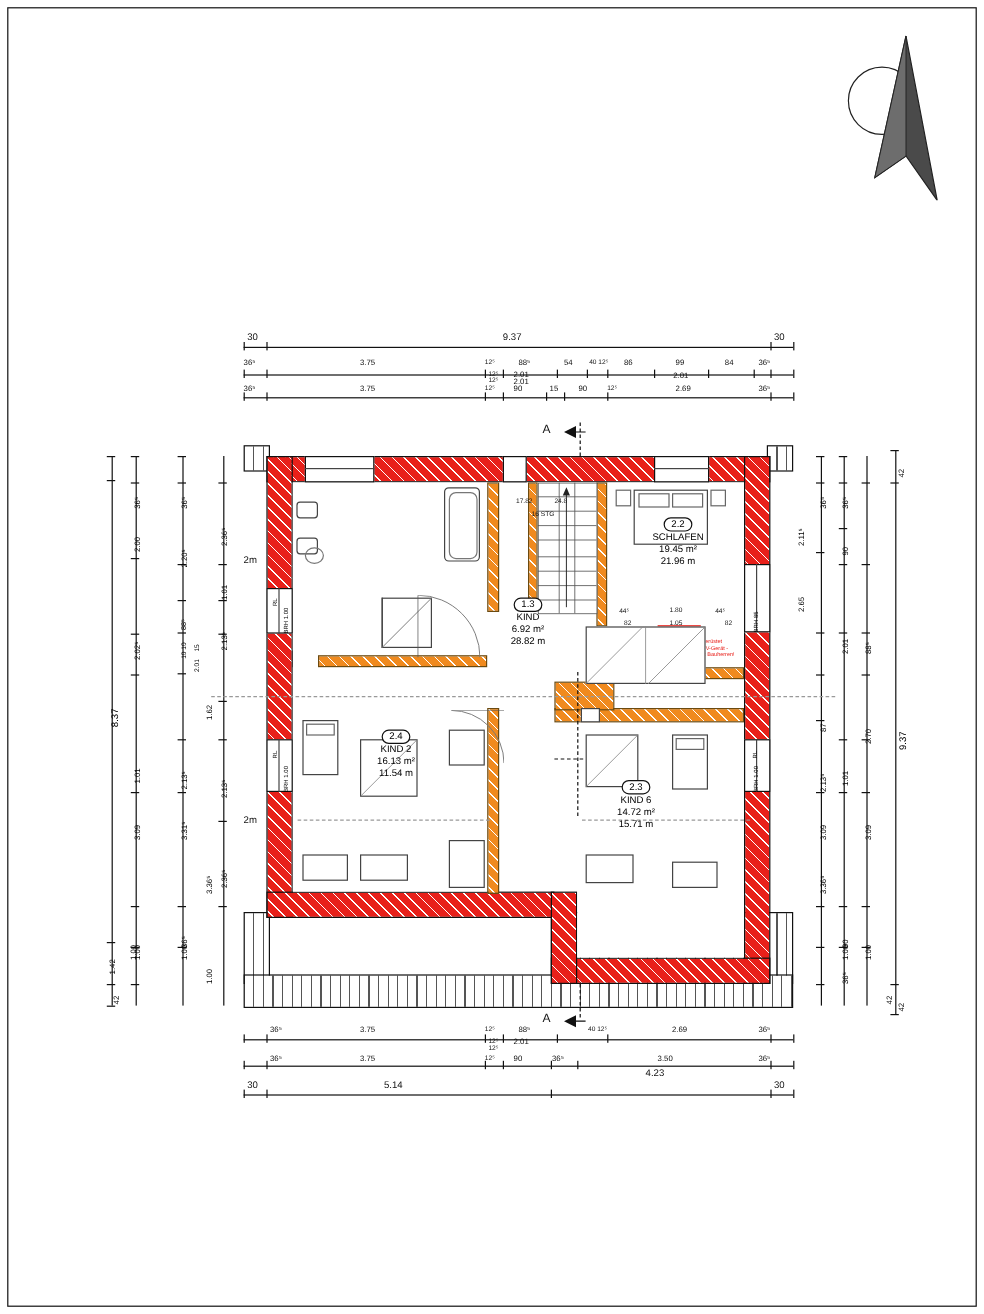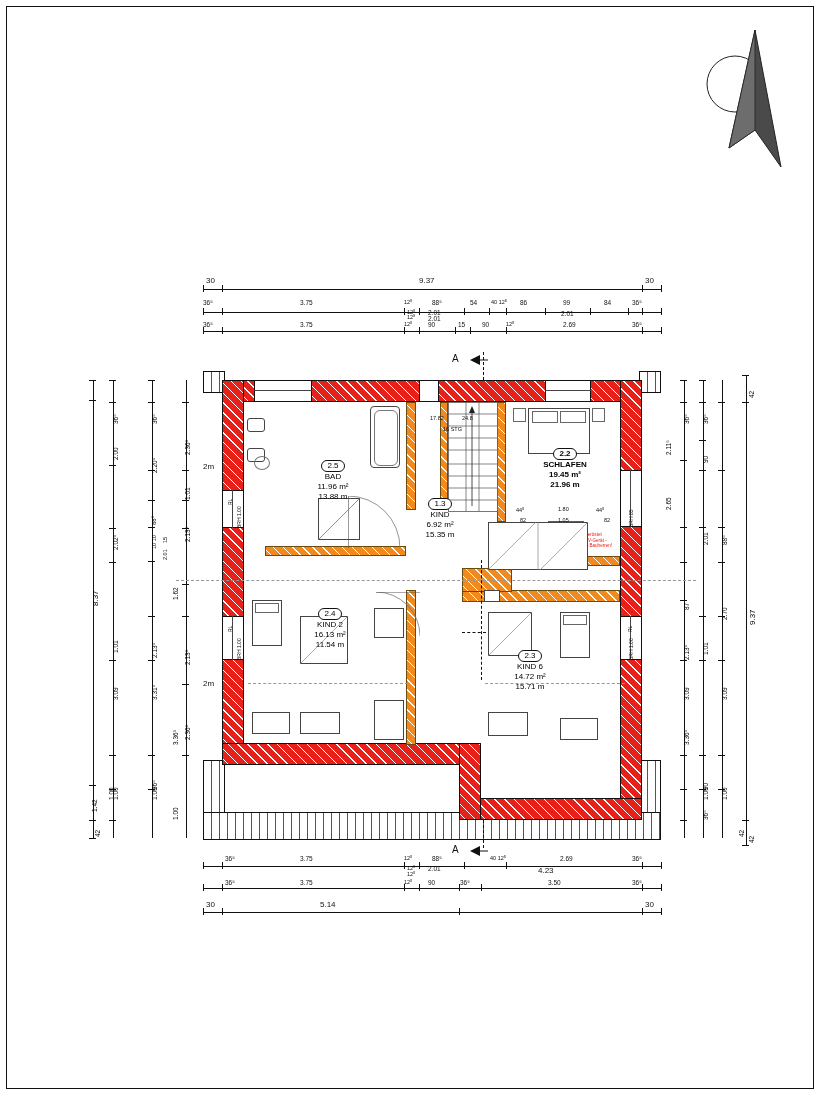--- a/index.html
+++ b/index.html
@@ -402,35 +402,29 @@
   </div>
   <div style="position:absolute;left:376px;top:592px;width:44px;height:44px;">
     <svg width="44" height="44">
         <path d="M0,0 A44,44 0 0,1 44,44" fill="none" stroke="#777" stroke-width="0.8"></path>
         <line x1="0" y1="0" x2="44" y2="0" stroke="#555" stroke-width="1.2"></line>
       </svg>
   </div>
   <div class="dash" style="left:462px;top:632px;width:24px;"></div>
   <div class="dashv" style="left:481px;top:560px;height:120px;"></div>
 
-  <div class="roomlabel" style="left:288px;top:460px;width:90px;">
-    <span class="tag">2.5</span><br>
-    <span>BAD</span><br>
-    <span>11.96 m²</span><br>
-    <span>13.88 m</span>
-  </div>
 
   <div class="roomlabel" style="left:400px;top:498px;width:80px;">
     <span class="tag">1.3</span><br>
     <span>KIND</span><br>
     <span>6.92 m²</span><br>
-    <span>15.35 m</span>
-  </div>
-
-  <div class="roomlabel" style="left:520px;top:448px;width:90px;font-weight:bold;">
+    <span>28.82 m</span>
+  </div>
+
+  <div class="roomlabel" style="left:520px;top:431px;width:90px;">
     <span class="tag">2.2</span><br>
     <span>SCHLAFEN</span><br>
     <span>19.45 m²</span><br>
     <span>21.96 m</span>
   </div>
 
   <div class="roomlabel" style="left:290px;top:608px;width:80px;">
     <span class="tag">2.4</span><br>
     <span>KIND 2</span><br>
     <span>16.13 m²</span><br>
@@ -491,16 +485,16 @@
   <div class="txt xs" style="left:407px;top:872px;">12⁵</div>
 
   <div class="dimline h" style="left:203px;top:912px;width:458px;"></div>
   <div class="tick" style="left:203px;top:908px;"></div>
   <div class="tick" style="left:222px;top:908px;"></div>
   <div class="tick" style="left:459px;top:908px;"></div>
   <div class="tick" style="left:642px;top:908px;"></div>
   <div class="tick" style="left:661px;top:908px;"></div>
   <div class="txt" style="left:206px;top:901px;">30</div>
   <div class="txt" style="left:320px;top:901px;">5.14</div>
-  <div class="txt" style="left:538px;top:867px;">4.23</div>
+  <div class="txt" style="left:538px;top:891px;">4.23</div>
   <div class="txt" style="left:645px;top:901px;">30</div>
 
 </div>
 
 </body></html>

